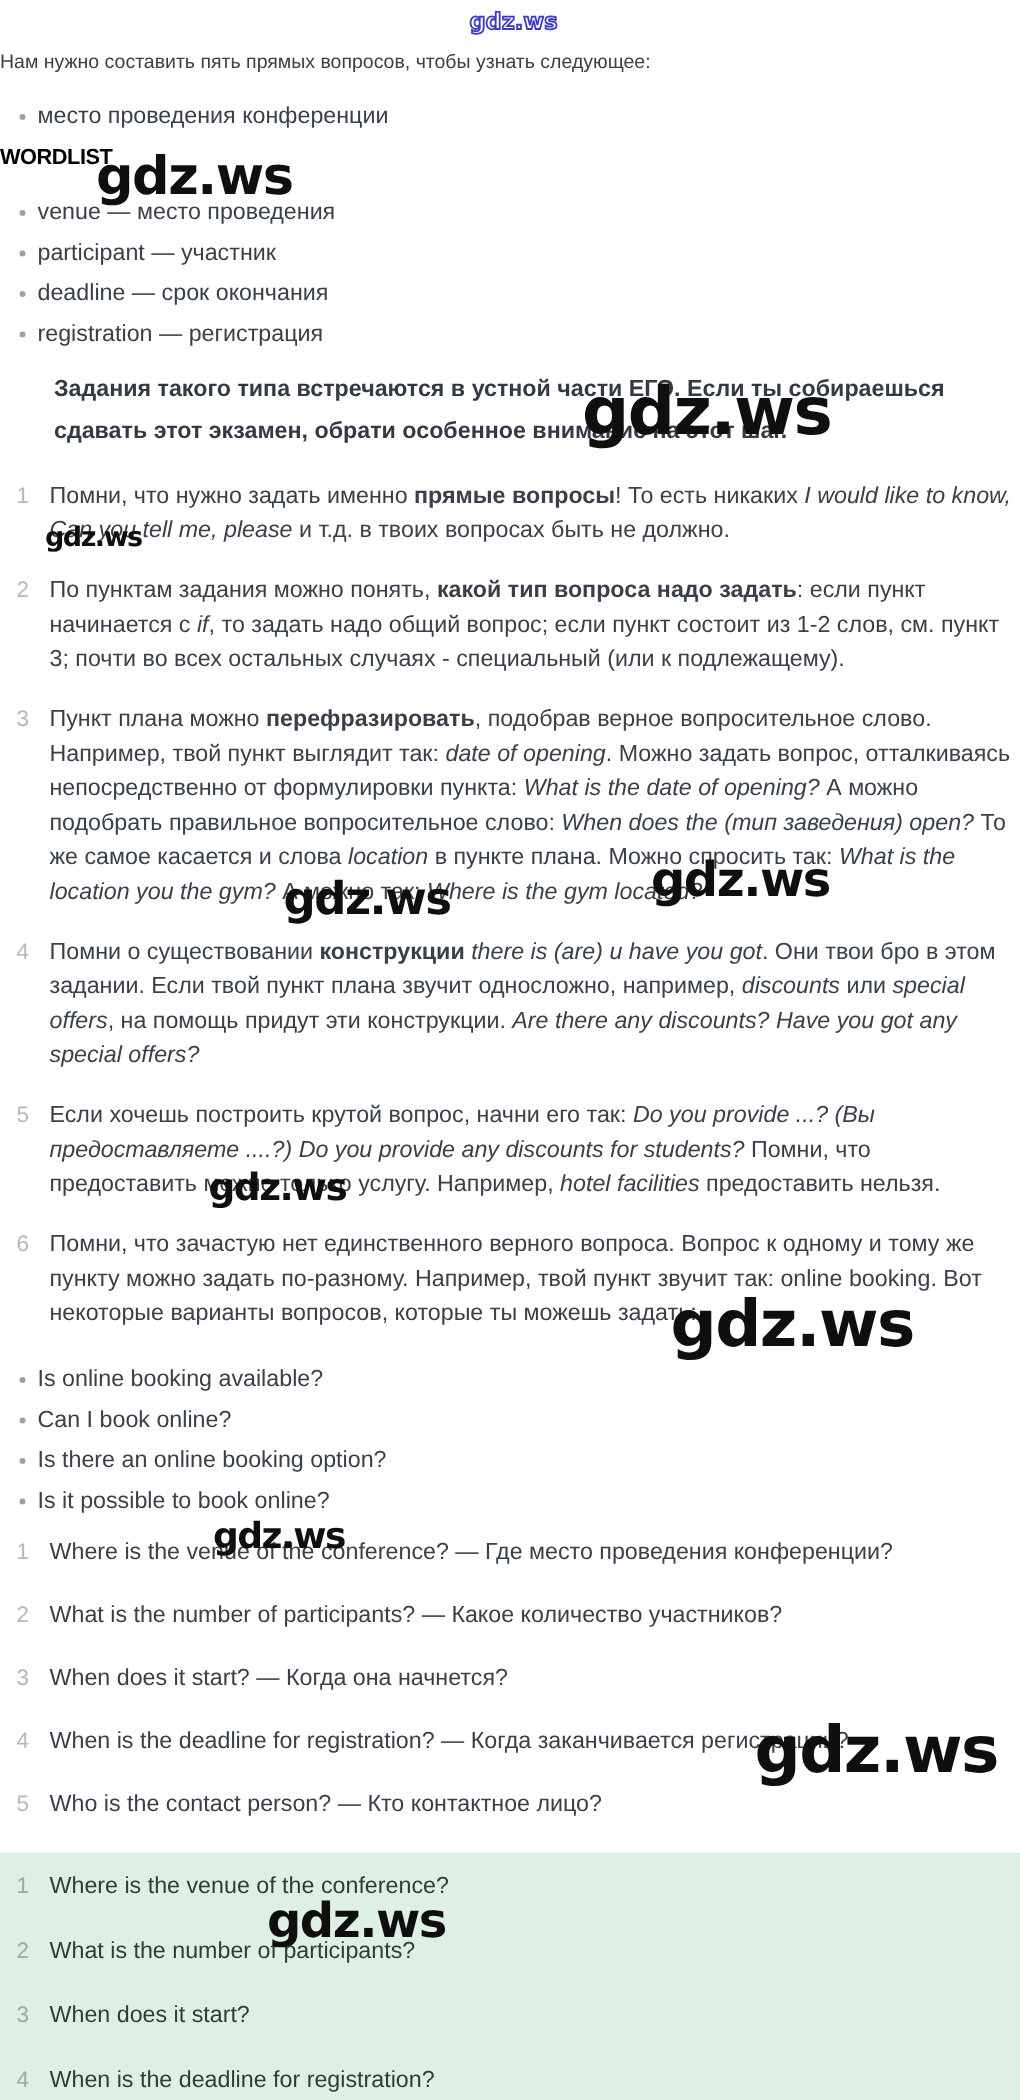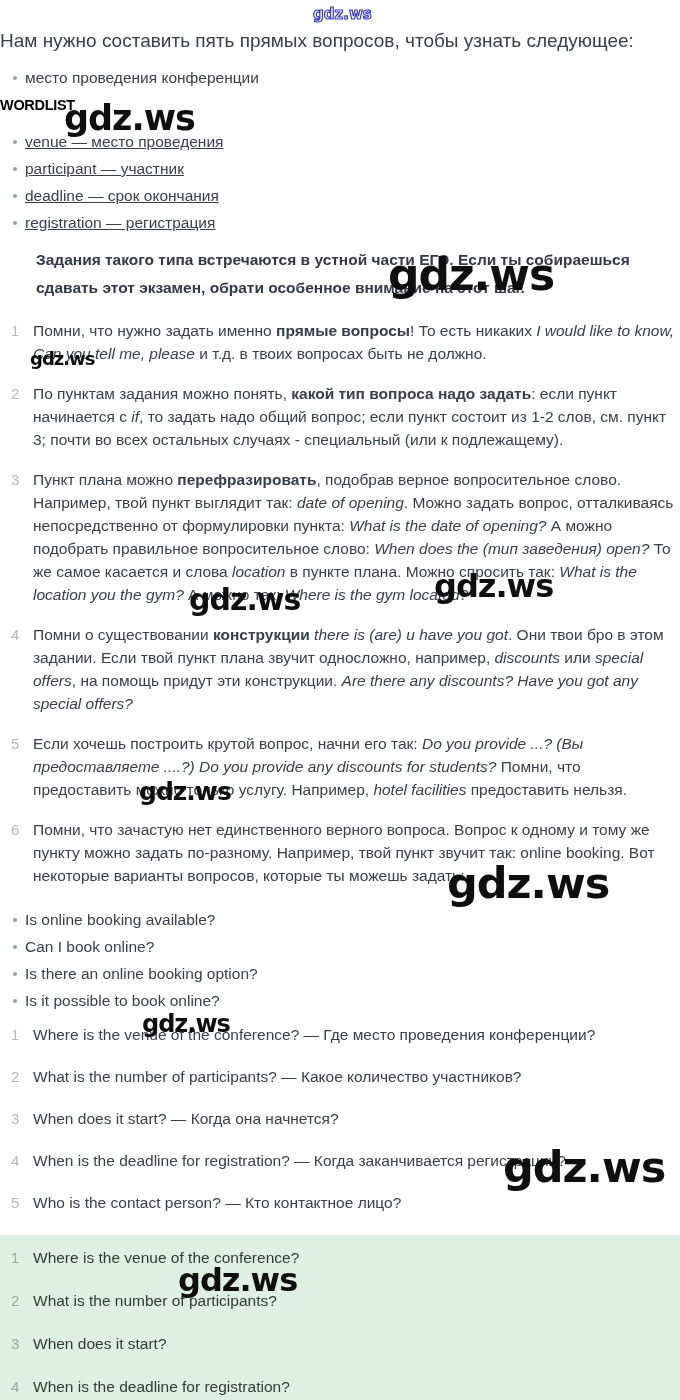--- a/index.html
+++ b/index.html
@@ -2,27 +2,27 @@
 <html><head>
 <meta charset="utf-8">
 <style>
   html,body{margin:0;padding:0;background:#ffffff;}
   .page{
     position:relative;width:680px;height:1400px;overflow:hidden;
     font-family:"Liberation Sans",sans-serif;color:#3a4049;
     display:flex;flex-direction:column;background:#ffffff;
   }
   .content{flex:0 0 auto;}
-  p.lead{margin:31px 0 0 0;font-size:19px;line-height:20px;}
+  p.lead{margin:31px 0 0 0;font-size:13px;line-height:20px;}
   ul.dots{list-style:none;margin:0;padding:0;}
   ul.dots li{position:relative;padding-left:25px;font-size:15.5px;line-height:20px;margin-bottom:7px;}
   ul.dots li::before{content:'';position:absolute;left:13px;top:8px;width:4px;height:4px;border-radius:50%;background:#9ba1a9;}
   ul.intro{margin-top:17px;}
   h3.wordlist-title{margin:9px 0 16px 0;font-size:14.5px;font-weight:bold;color:#000000;letter-spacing:-0.3px;}
-  ul.wordlist{margin-top:19px;text-decoration:underline;}
+  ul.wordlist{margin-top:19px;}
   p.notice{margin:13px 2px 0 0;font-size:15.5px;font-weight:bold;line-height:28px;color:#333945;padding-left:36px;}
   .numlist{margin:0;padding:0;list-style:none;}
   .numlist li{display:flex;align-items:flex-start;}
   .numlist .num{flex:0 0 33px;box-sizing:border-box;padding-left:11px;color:#b3b8bf;font-size:15px;line-height:23px;}
   .numlist .txt{flex:1;font-size:15.5px;line-height:23px;padding-right:2px;}
   .txt .b{font-weight:bold;}
   .txt .i{font-style:italic;}
   ol.tips li{margin-top:17px;}
   ul.booking{margin-top:23px;}
   ol.qa{margin-top:14px;}

